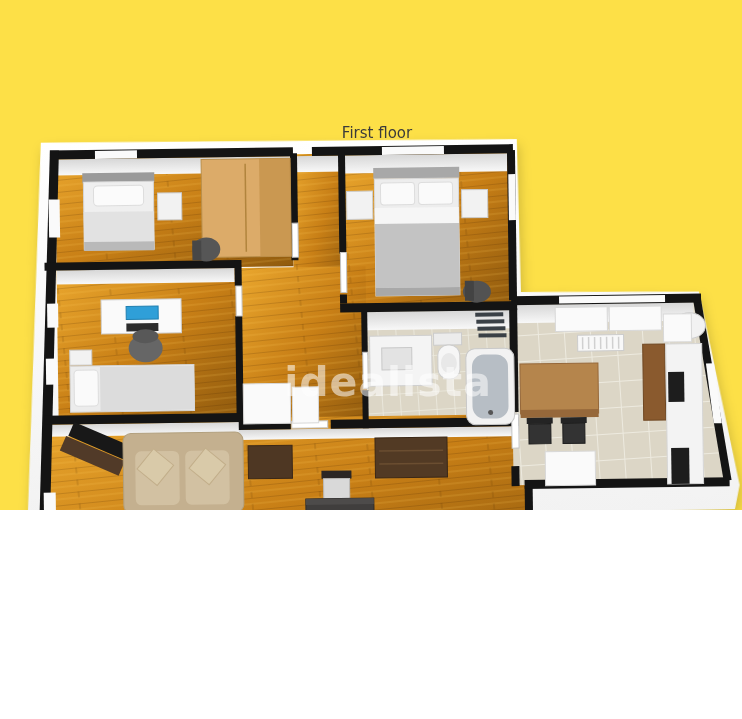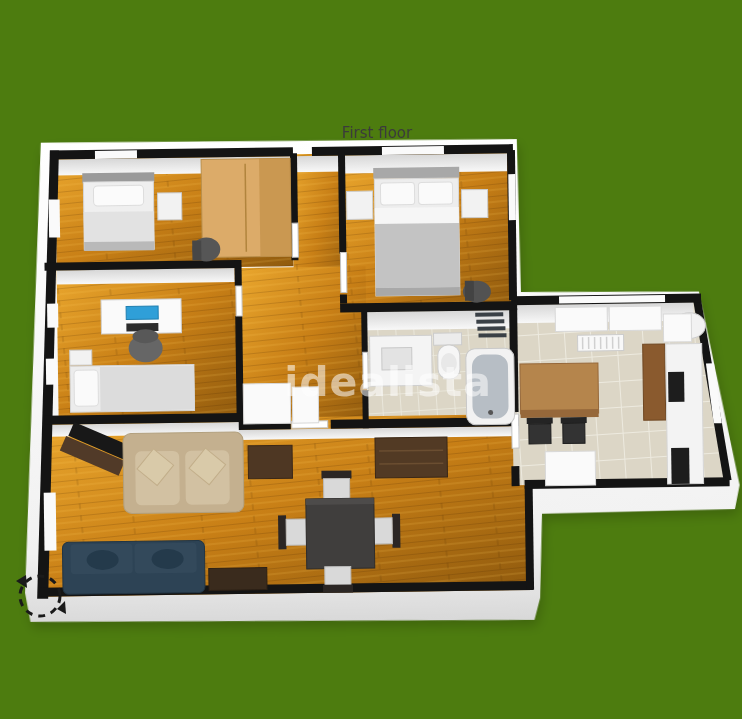--- a/index.html
+++ b/index.html
@@ -1,16 +1,16 @@
 <!DOCTYPE html>
 <html style="--wall-cap: #141414; --wall-face: #f5f5f5; --wall-face-shade: #d9d9d9; --wood-1: #8f5a0e; --wood-2: #c87f16; --wood-3: #eaa72e; --tile: #dcd6c6; --tile-grout: #edeadf; --wardrobe-wood: #dcab69; --wardrobe-wood-dark: #c08d45; --sofa-beige: #c4b08f; --sofa-beige-light: #d2c1a2; --sofa-navy: #2d4355; --sofa-navy-dark: #243a4b; --dark-wood: #4e3723; --table-dark: #403e3d; --screen-blue: #2f9fd8; --chair-gray: #666666; --tub-inner: #b7bec5; --ladder-dark: #3a4046; --kitchen-wood: #b5854c; --cabinet-wood: #8a5a2e; --appliance-dark: #1d1d1d; --icon-dark: #1a1a1a;"><head>
 <meta charset="utf-8">
 <style>
   html,body{margin:0;padding:0;background:#fff;}
-  .stage{position:relative;width:742px;height:719px;background:#4d7c0f;overflow:hidden;
+  .stage{position:relative;width:742px;height:510px;background:#fde047;overflow:hidden;
          font-family:"DejaVu Sans","Liberation Sans",sans-serif;}
   svg{display:block}
   .cap{fill:var(--wall-cap);}
   .whitebox{fill:#fafafa;stroke:#d8d8d8;stroke-width:1;}
   .furn-white{fill:#f2f2f2;stroke:#cccccc;stroke-width:1;}
   .doorleaf{fill:#ffffff;stroke:#c4c4c4;stroke-width:1;}
   .title-text{font-size:15px;fill:#3b3b3b;}
   .wm-text{font-size:41px;font-weight:bold;fill:#ffffff;opacity:.55;letter-spacing:1px;}
 </style>
 </head>

